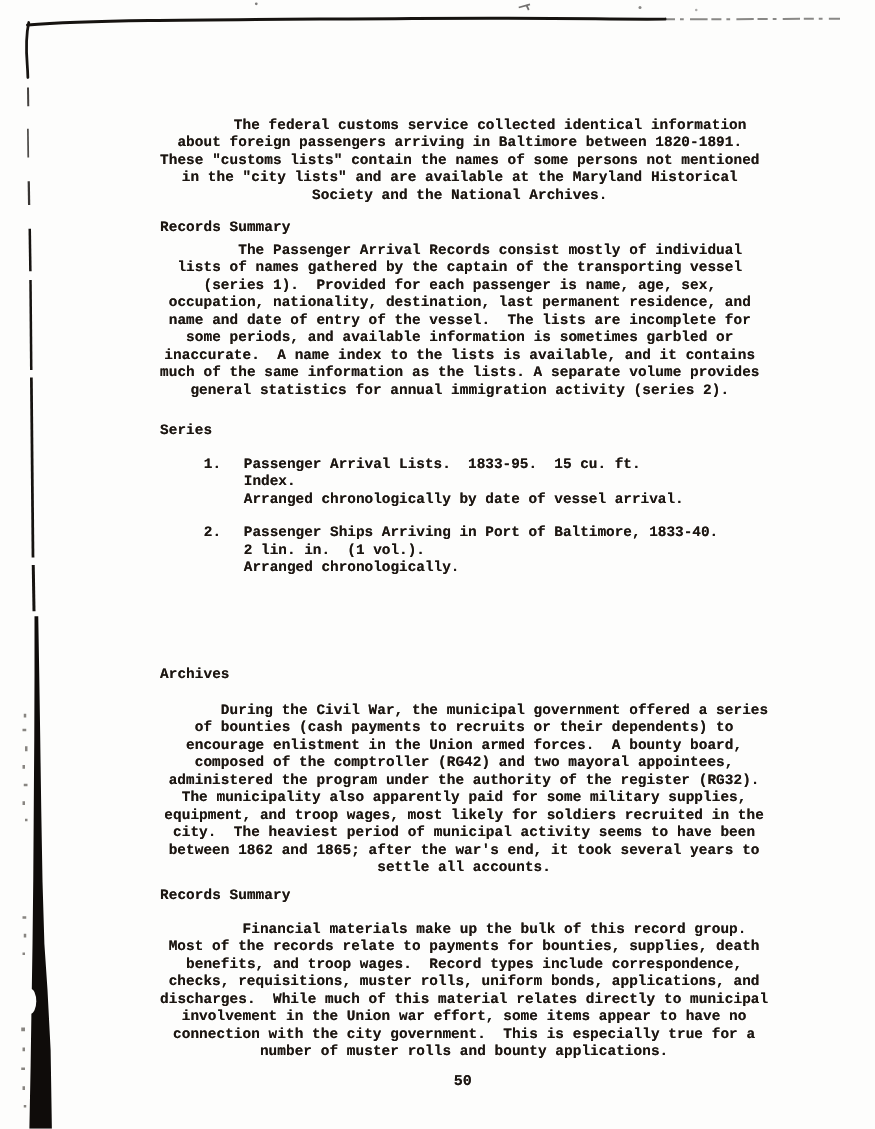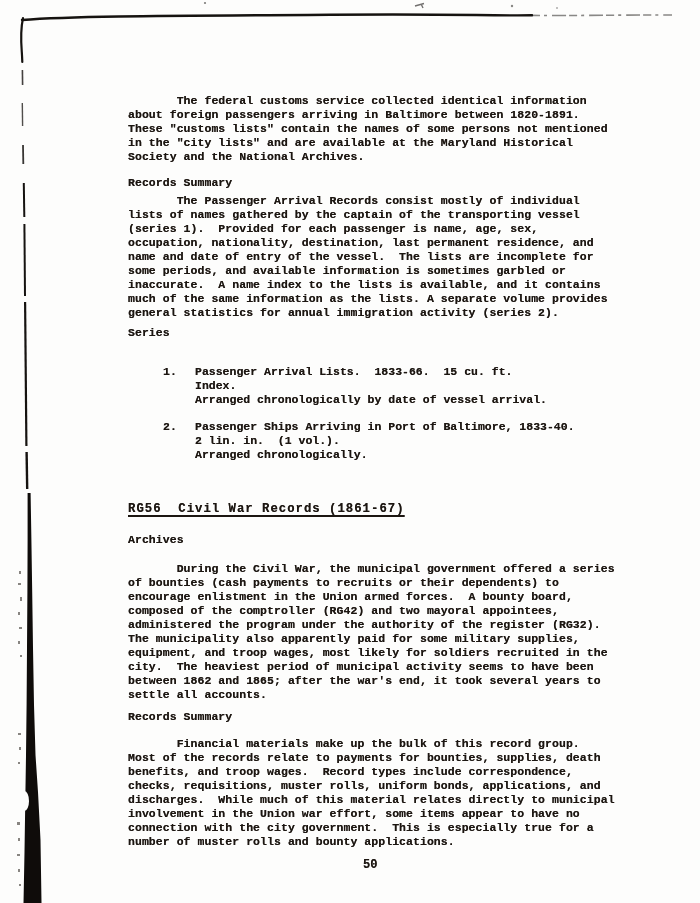--- a/index.html
+++ b/index.html
@@ -26,20 +26,21 @@
   .block {
     position: absolute;
     left: 128px;
     margin: 0;
     white-space: pre;
     font-family: inherit;
     font-size: 11.5px;
     line-height: 14px;
     letter-spacing: 0.05px;
     text-shadow: 0 0 0.5px rgba(28, 22, 17, 0.75);
+    text-align: center;
   }
   .heading { }
   .rg56 {
     font-size: 12.3px;
     letter-spacing: 1px;
     text-decoration: underline;
     text-underline-offset: 3px;
     text-decoration-thickness: 1.5px;
   }
   .series-item {
@@ -134,37 +135,36 @@
   <pre class="block" style="top:194px">       The Passenger Arrival Records consist mostly of individual
 lists of names gathered by the captain of the transporting vessel
 (series 1).  Provided for each passenger is name, age, sex,
 occupation, nationality, destination, last permanent residence, and
 name and date of entry of the vessel.  The lists are incomplete for
 some periods, and available information is sometimes garbled or
 inaccurate.  A name index to the lists is available, and it contains
 much of the same information as the lists. A separate volume provides
 general statistics for annual immigration activity (series 2).</pre>
 
-  <pre class="block heading" style="top:326px">Series</pre>
+  <pre class="block heading" style="top:338px">Series</pre>
 
   <div class="series-item" style="top:365px">
     <span class="num">1.</span>
-    <pre>Passenger Arrival Lists.  1833-66.  15 cu. ft.
+    <pre>Passenger Arrival Lists.  1833-95.  15 cu. ft.
 Index.
 Arranged chronologically by date of vessel arrival.</pre>
   </div>
 
   <div class="series-item" style="top:420px">
     <span class="num">2.</span>
     <pre>Passenger Ships Arriving in Port of Baltimore, 1833-40.
 2 lin. in.  (1 vol.).
 Arranged chronologically.</pre>
   </div>
 
-  <pre class="block heading rg56" style="top:502px">RG56  Civil War Records (1861-67)</pre>
 
   <pre class="block heading" style="top:533px">Archives</pre>
 
   <pre class="block" style="top:562px">       During the Civil War, the municipal government offered a series
 of bounties (cash payments to recruits or their dependents) to
 encourage enlistment in the Union armed forces.  A bounty board,
 composed of the comptroller (RG42) and two mayoral appointees,
 administered the program under the authority of the register (RG32).
 The municipality also apparently paid for some military supplies,
 equipment, and troop wages, most likely for soldiers recruited in the

